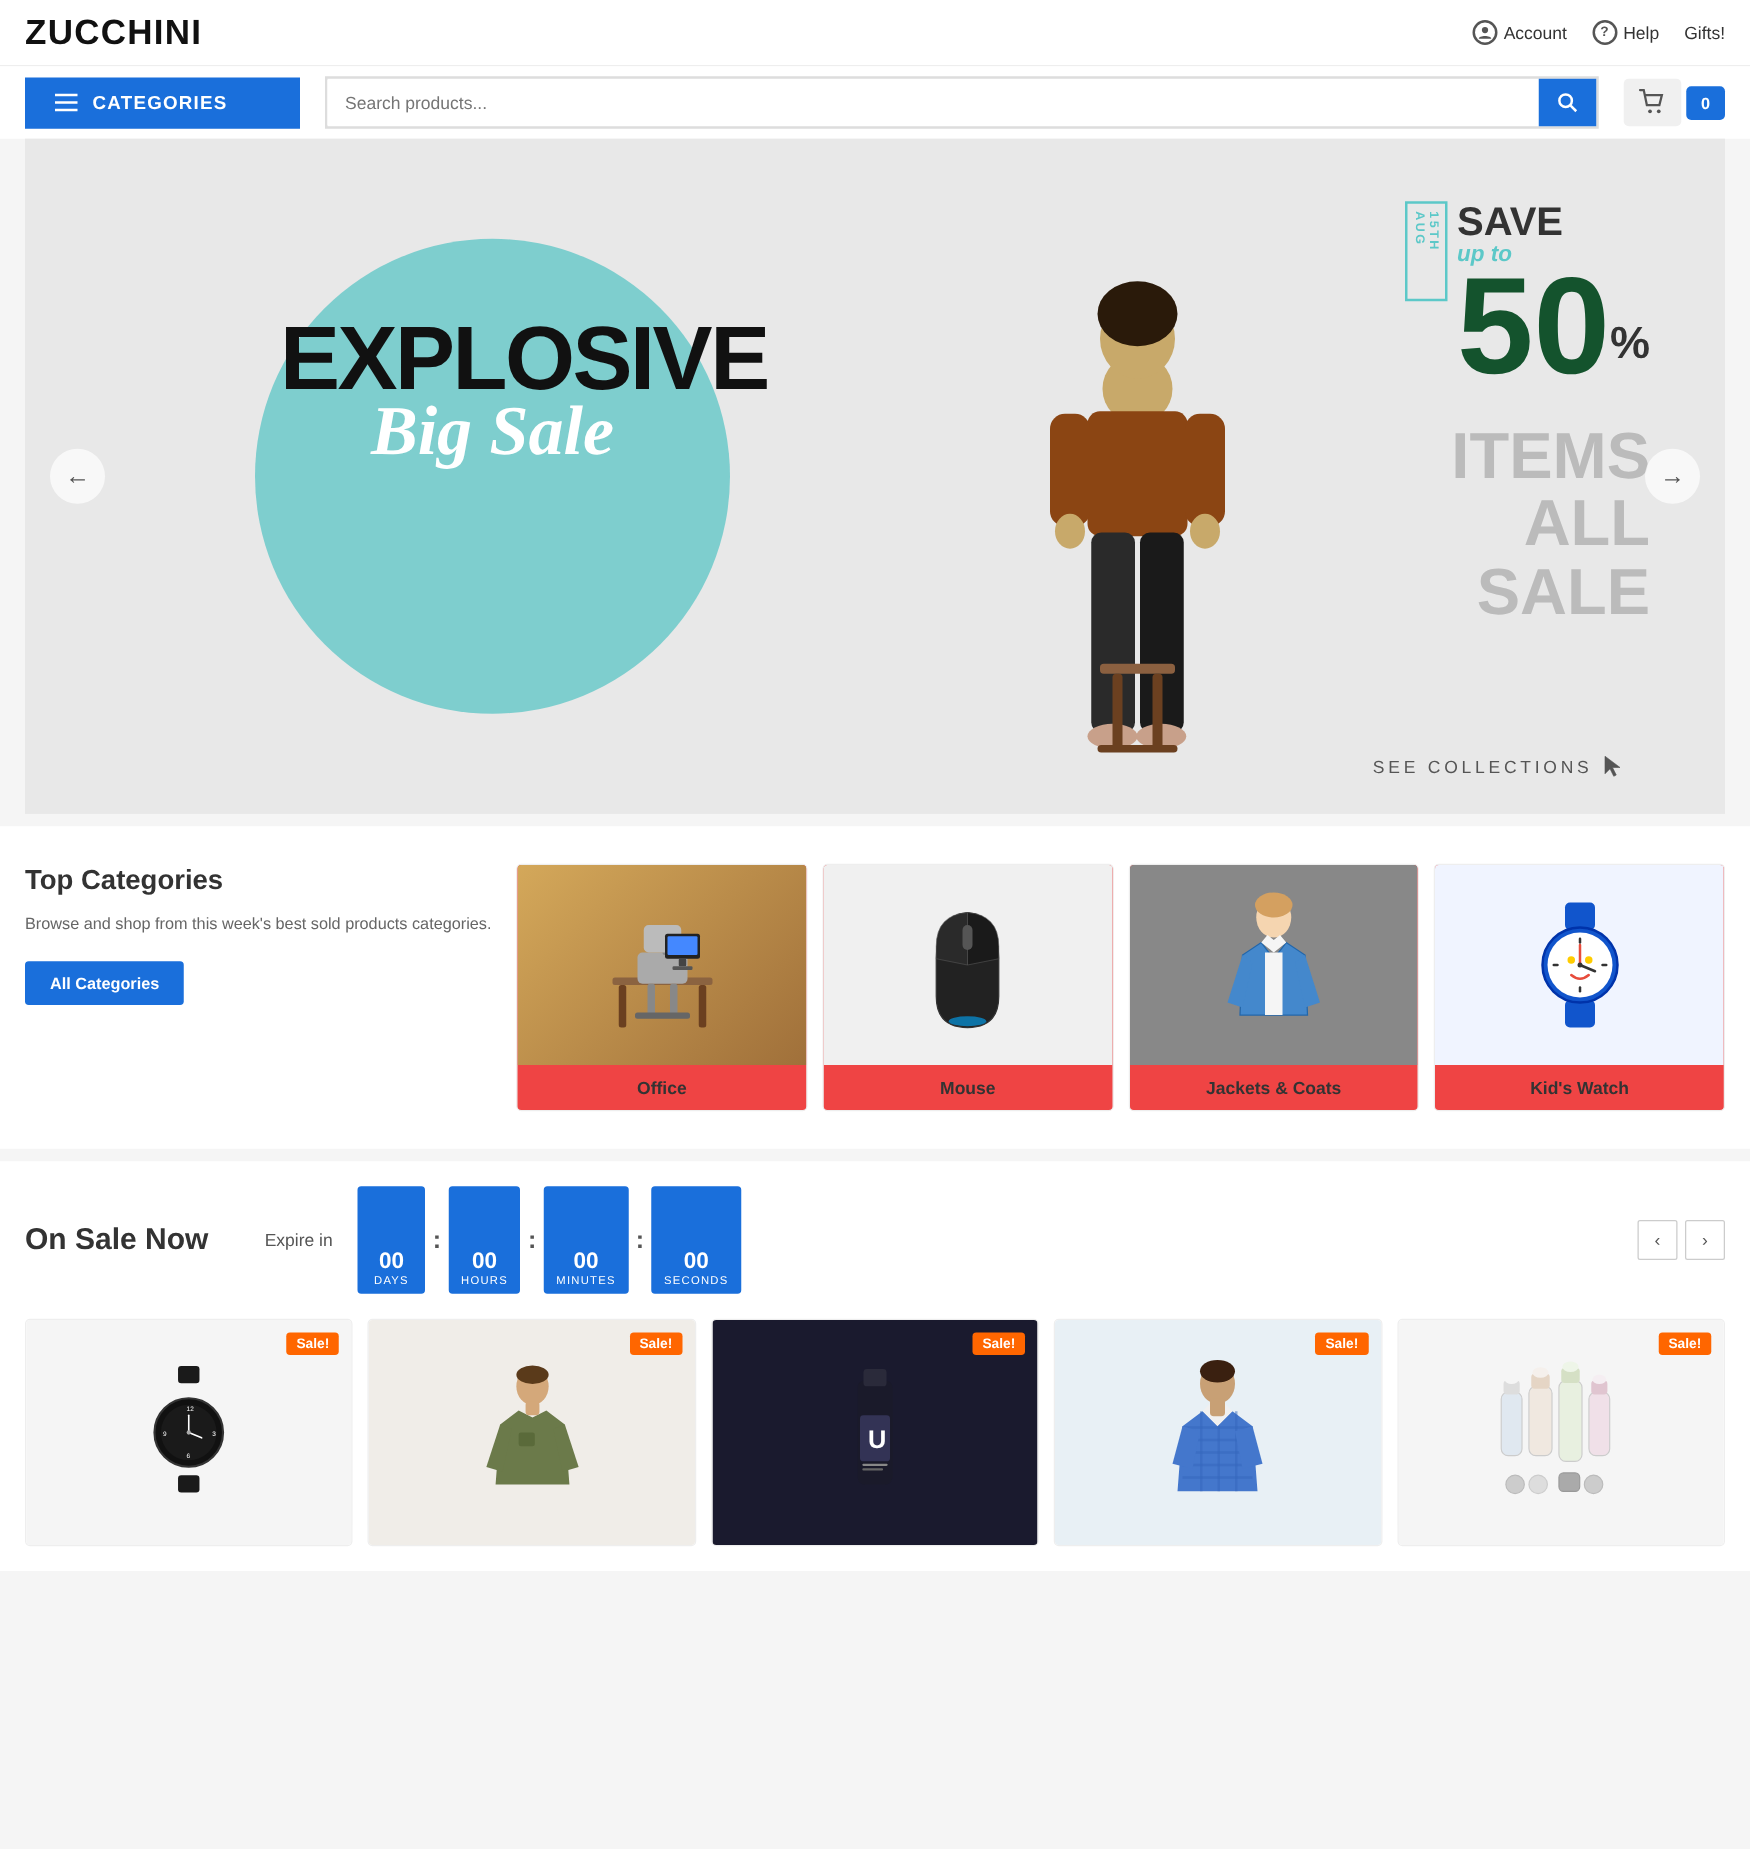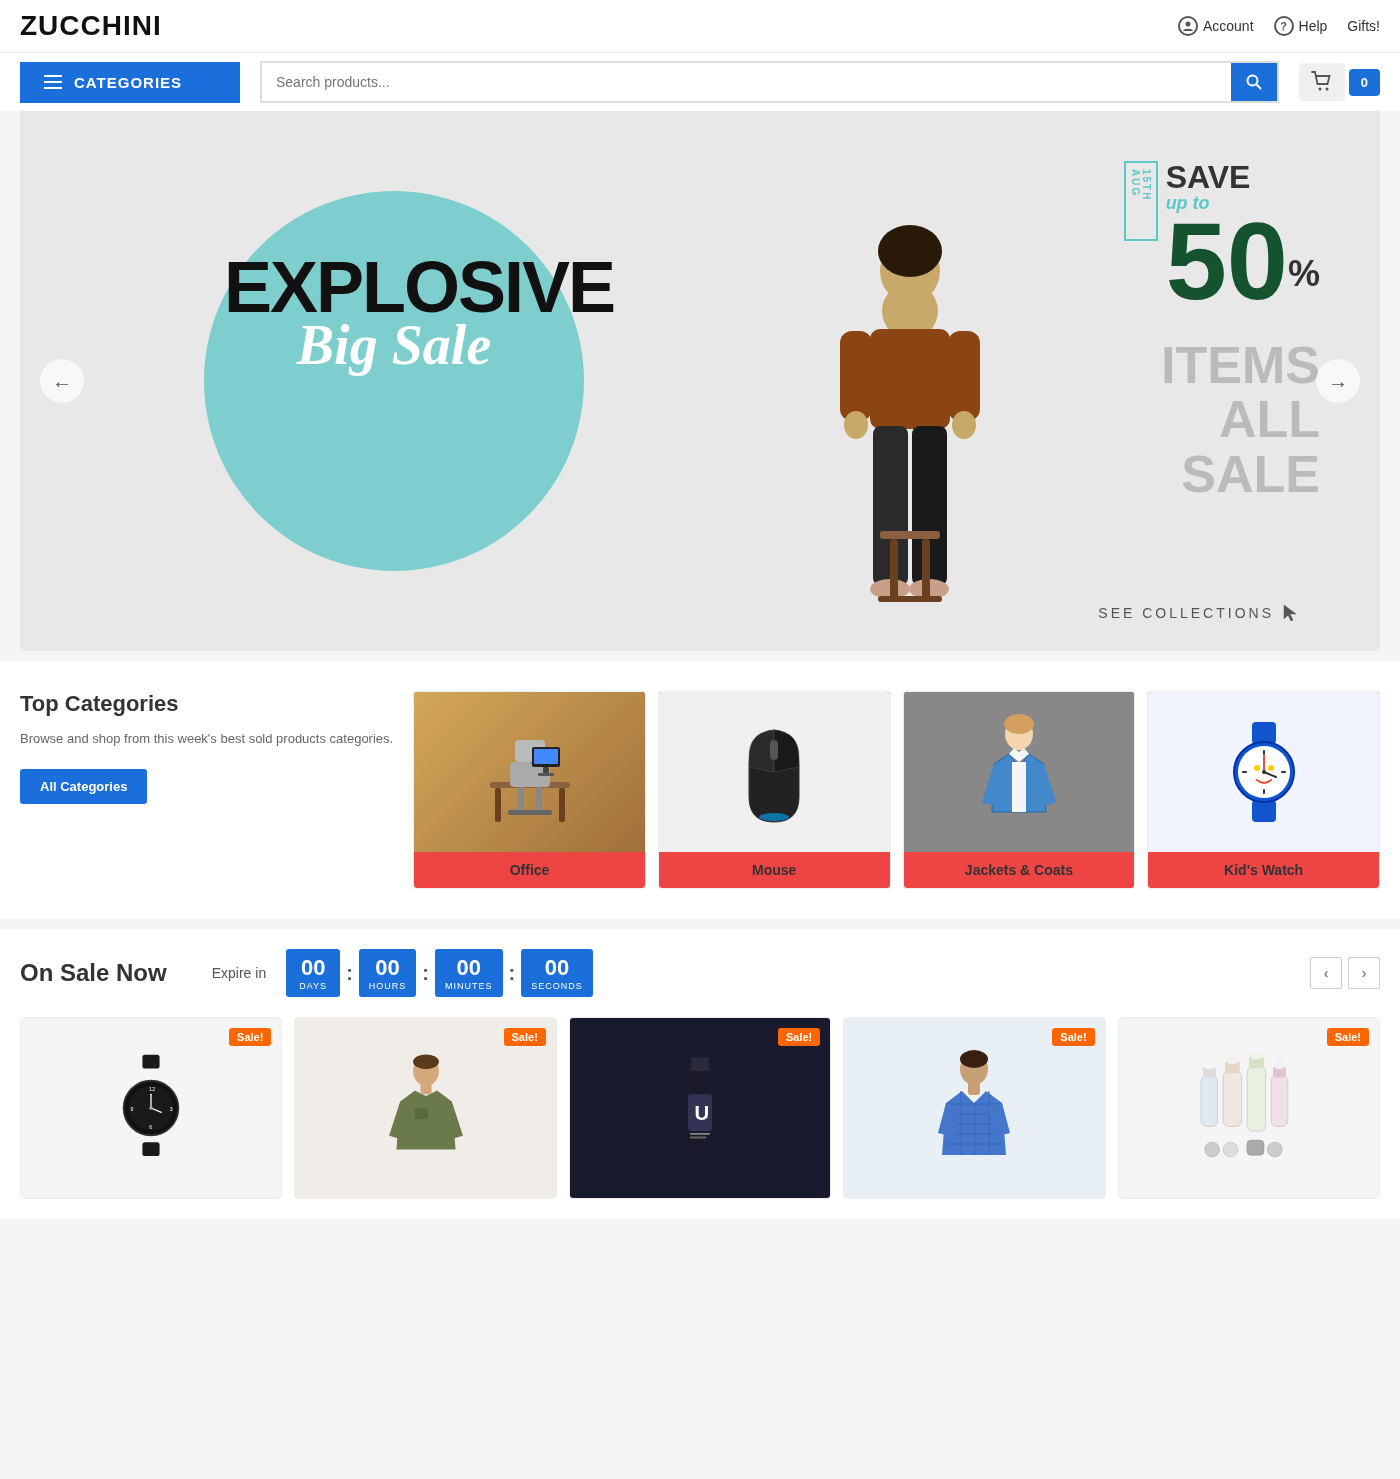--- a/index.html
+++ b/index.html
@@ -280,23 +280,24 @@
     }
     .countdown-unit {
       background: #1a6fdb;
       color: #fff;
       padding: 6px 10px;
       border-radius: 3px;
       text-align: center;
       min-width: 54px;
     }
     .countdown-unit .num {
-      font-size: 22px;
+      font-size: 18px;
       font-weight: 700;
       display: block;
+      margin-top: 43px;
     }
     .countdown-unit .lbl {
       font-size: 9px;
       display: block;
       letter-spacing: 1px;
     }
     .countdown-sep {
       font-size: 20px;
       font-weight: bold;
       color: #555;

